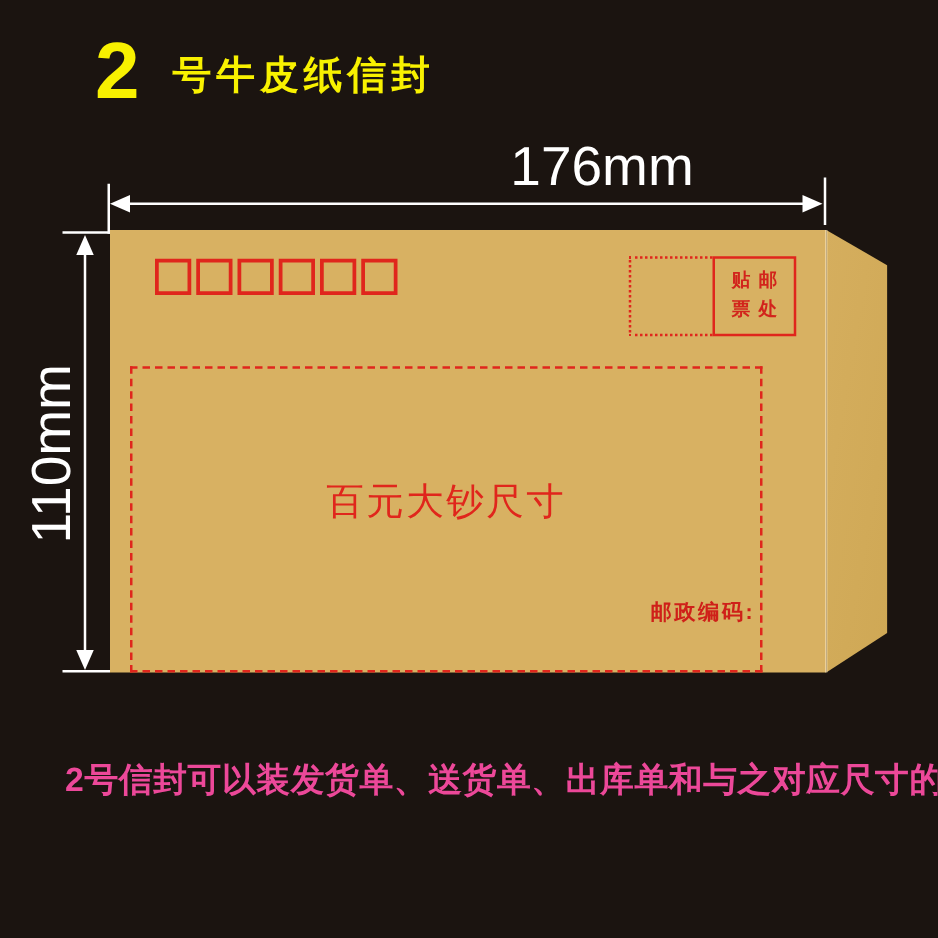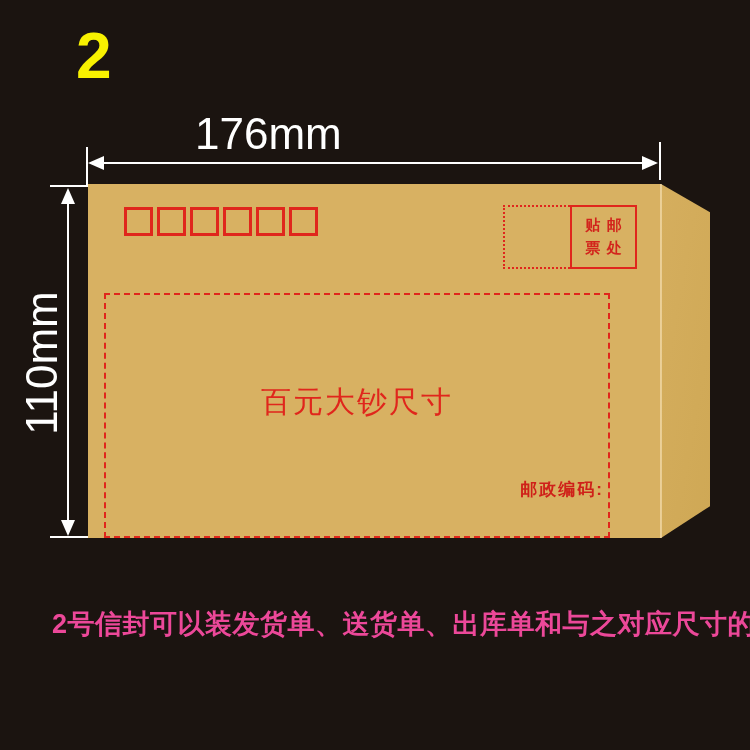--- a/index.html
+++ b/index.html
@@ -7,21 +7,21 @@
        font-family:"Liberation Sans","DejaVu Sans",sans-serif;}
   #stage{position:relative;width:750px;height:750px;background:#1b1410;}
 
   
   .size-number{position:absolute;left:76px;top:24px;font-size:64px;font-weight:700;
                color:#f8f100;line-height:1;}
   .header-title{position:absolute;left:138px;top:44px;font-size:31px;font-weight:700;
                 color:#f8f100;letter-spacing:4px;line-height:1;}
 
   
-  .dim-label-top{position:absolute;left:195px;top:112px;width:360px;text-align:left;
+  .dim-label-top{position:absolute;left:195px;top:112px;width:360px;text-align:right;
                  font-size:44px;color:#ffffff;line-height:1;}
   .dim-label-left{position:absolute;left:-40px;top:340px;width:164px;height:46px;
                   text-align:center;font-size:44px;color:#ffffff;line-height:46px;
                   transform:rotate(-90deg);}
   .dim-line{position:absolute;background:#ffffff;}
   .h-line{left:100px;top:162px;width:546px;height:2px;}
   .v-line{left:67px;top:200px;width:2px;height:324px;}
   .tick{position:absolute;background:#ffffff;}
   .tick-top-left{left:86px;top:147px;width:2px;height:40px;}
   .tick-top-right{left:659px;top:142px;width:2px;height:38px;}
@@ -70,20 +70,21 @@
   .description{position:absolute;left:24px;top:601px;width:712px;color:#ec4899;
                font-weight:700;font-size:27px;line-height:47px;letter-spacing:0.5px;margin-left:28px;}
   .description .line{white-space:nowrap;}
 </style>
 </head>
 <body>
 
 <div id="stage">
 
   <div class="size-number">2</div>
+  <div class="header-title">号牛皮纸信封</div>
 
   <div class="dim-label-top">176mm</div>
   <div class="dim-line h-line"></div>
   <div class="arrow arrow-left"></div>
   <div class="arrow arrow-right"></div>
   <div class="tick tick-top-left"></div>
   <div class="tick tick-top-right"></div>
 
   <div class="dim-label-left">110mm</div>
   <div class="dim-line v-line"></div>

